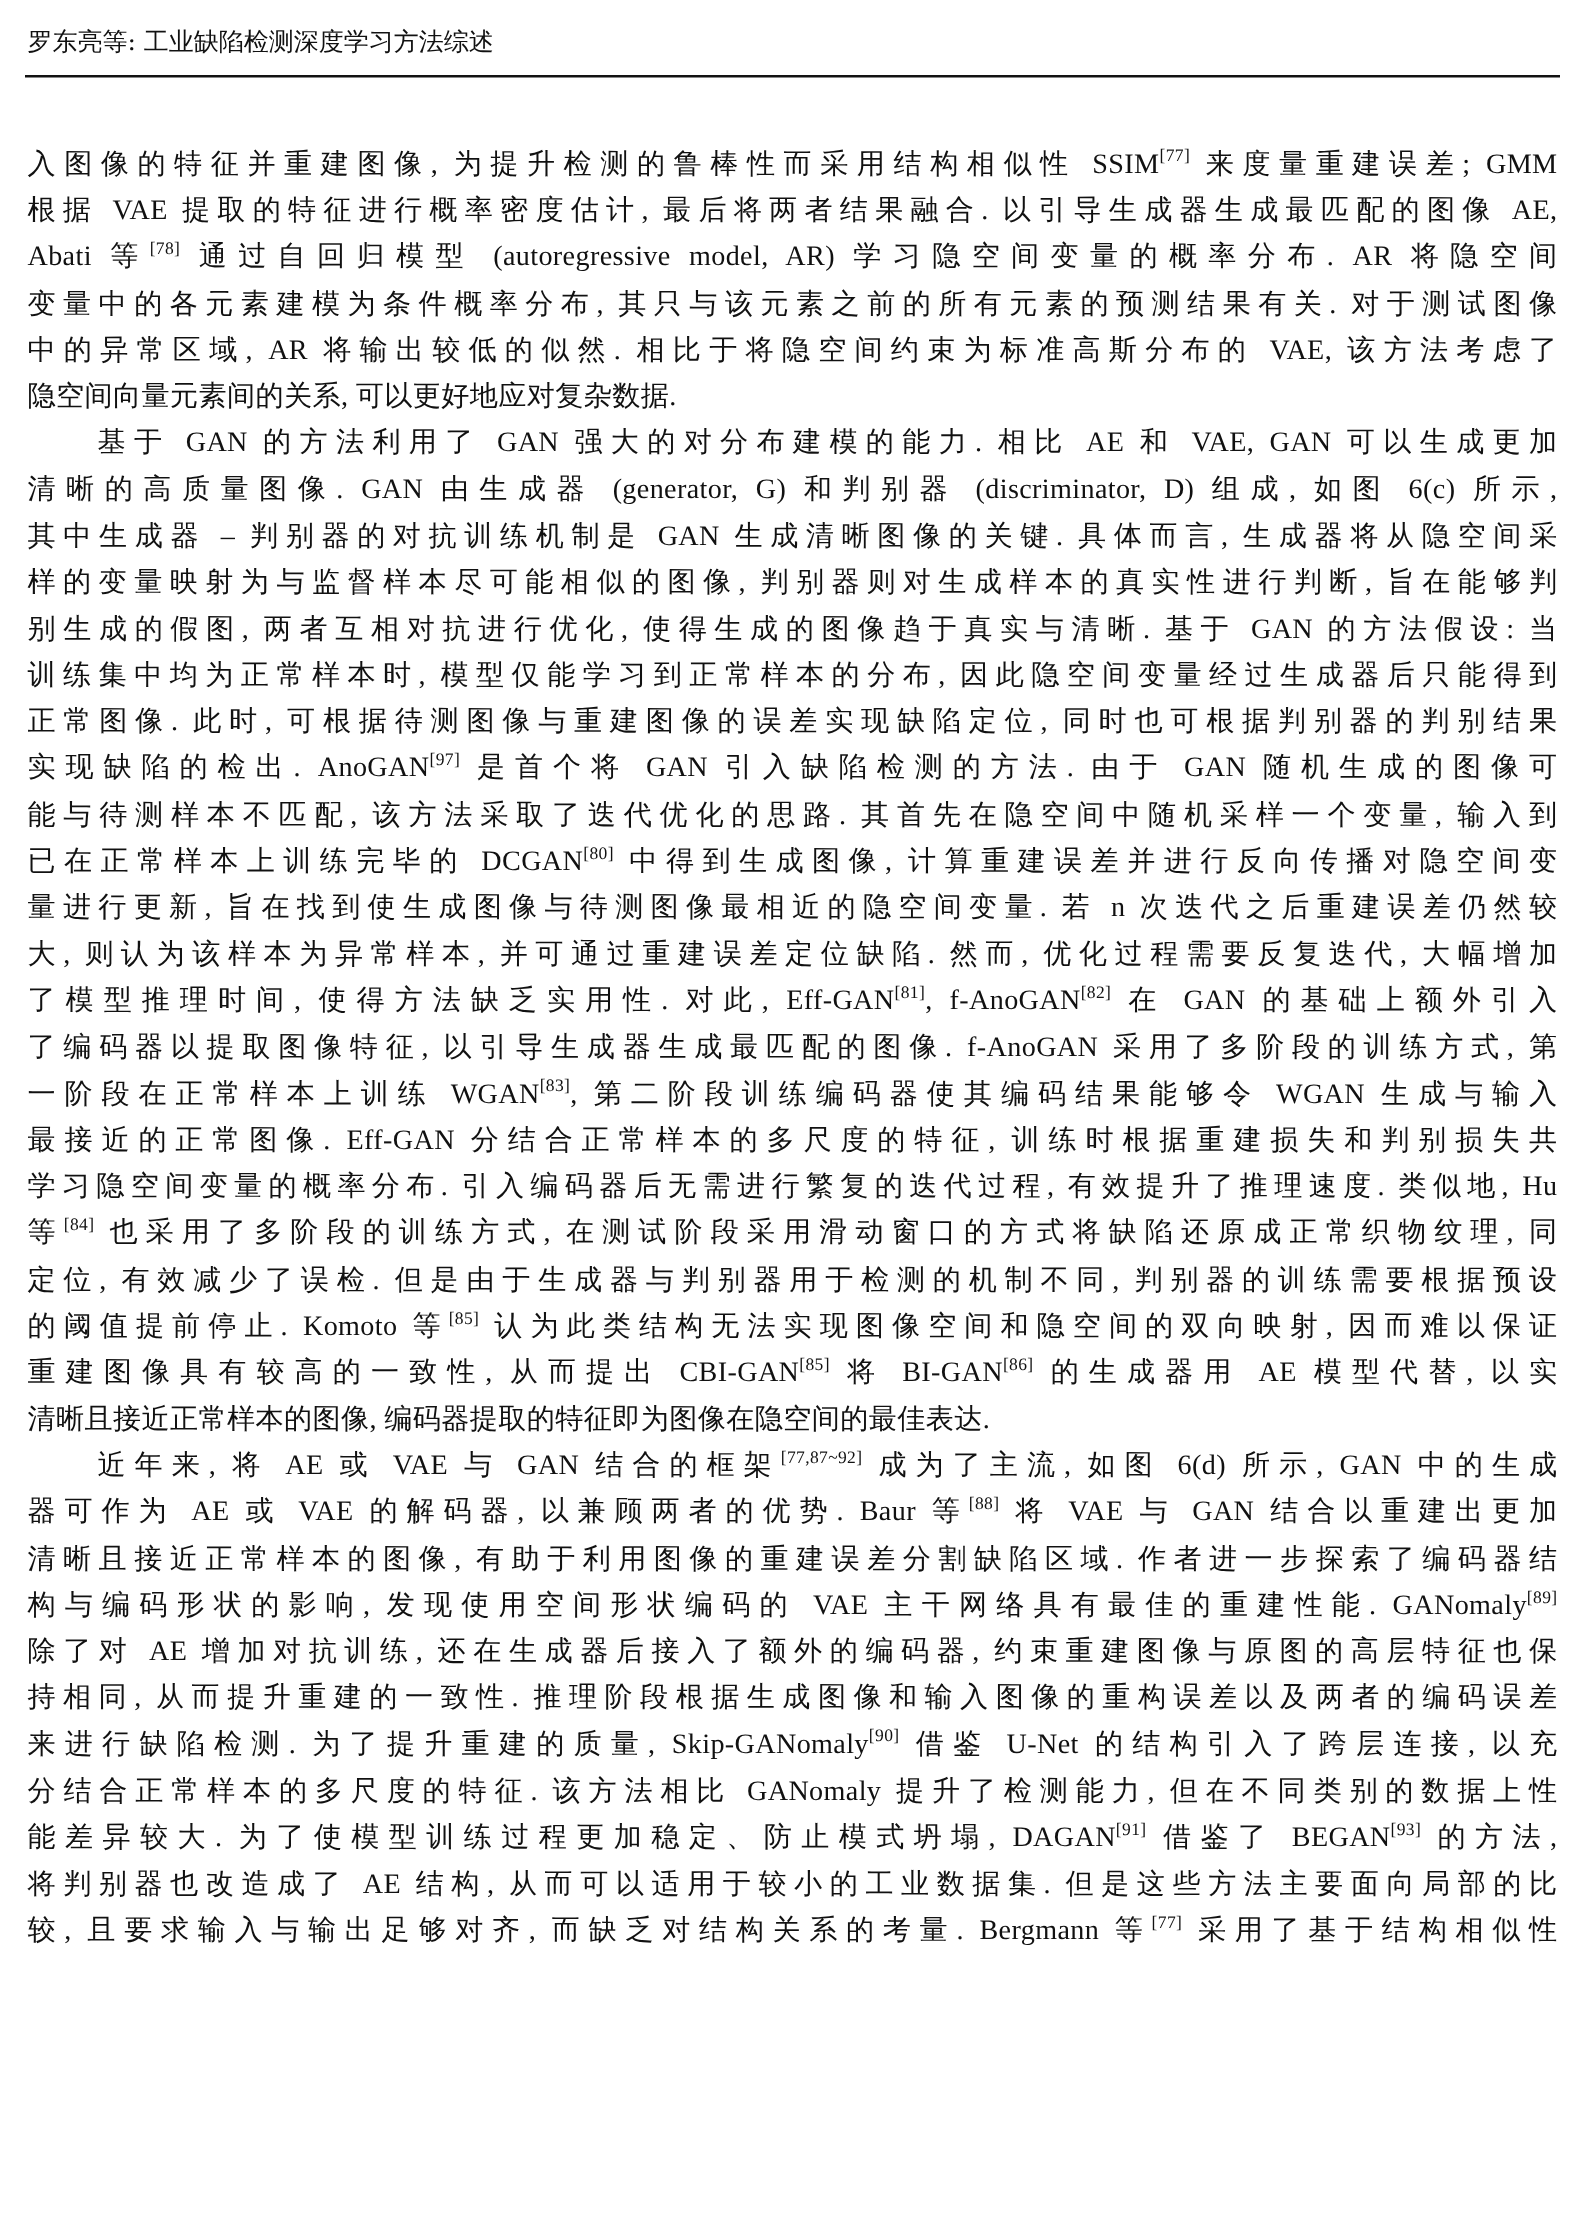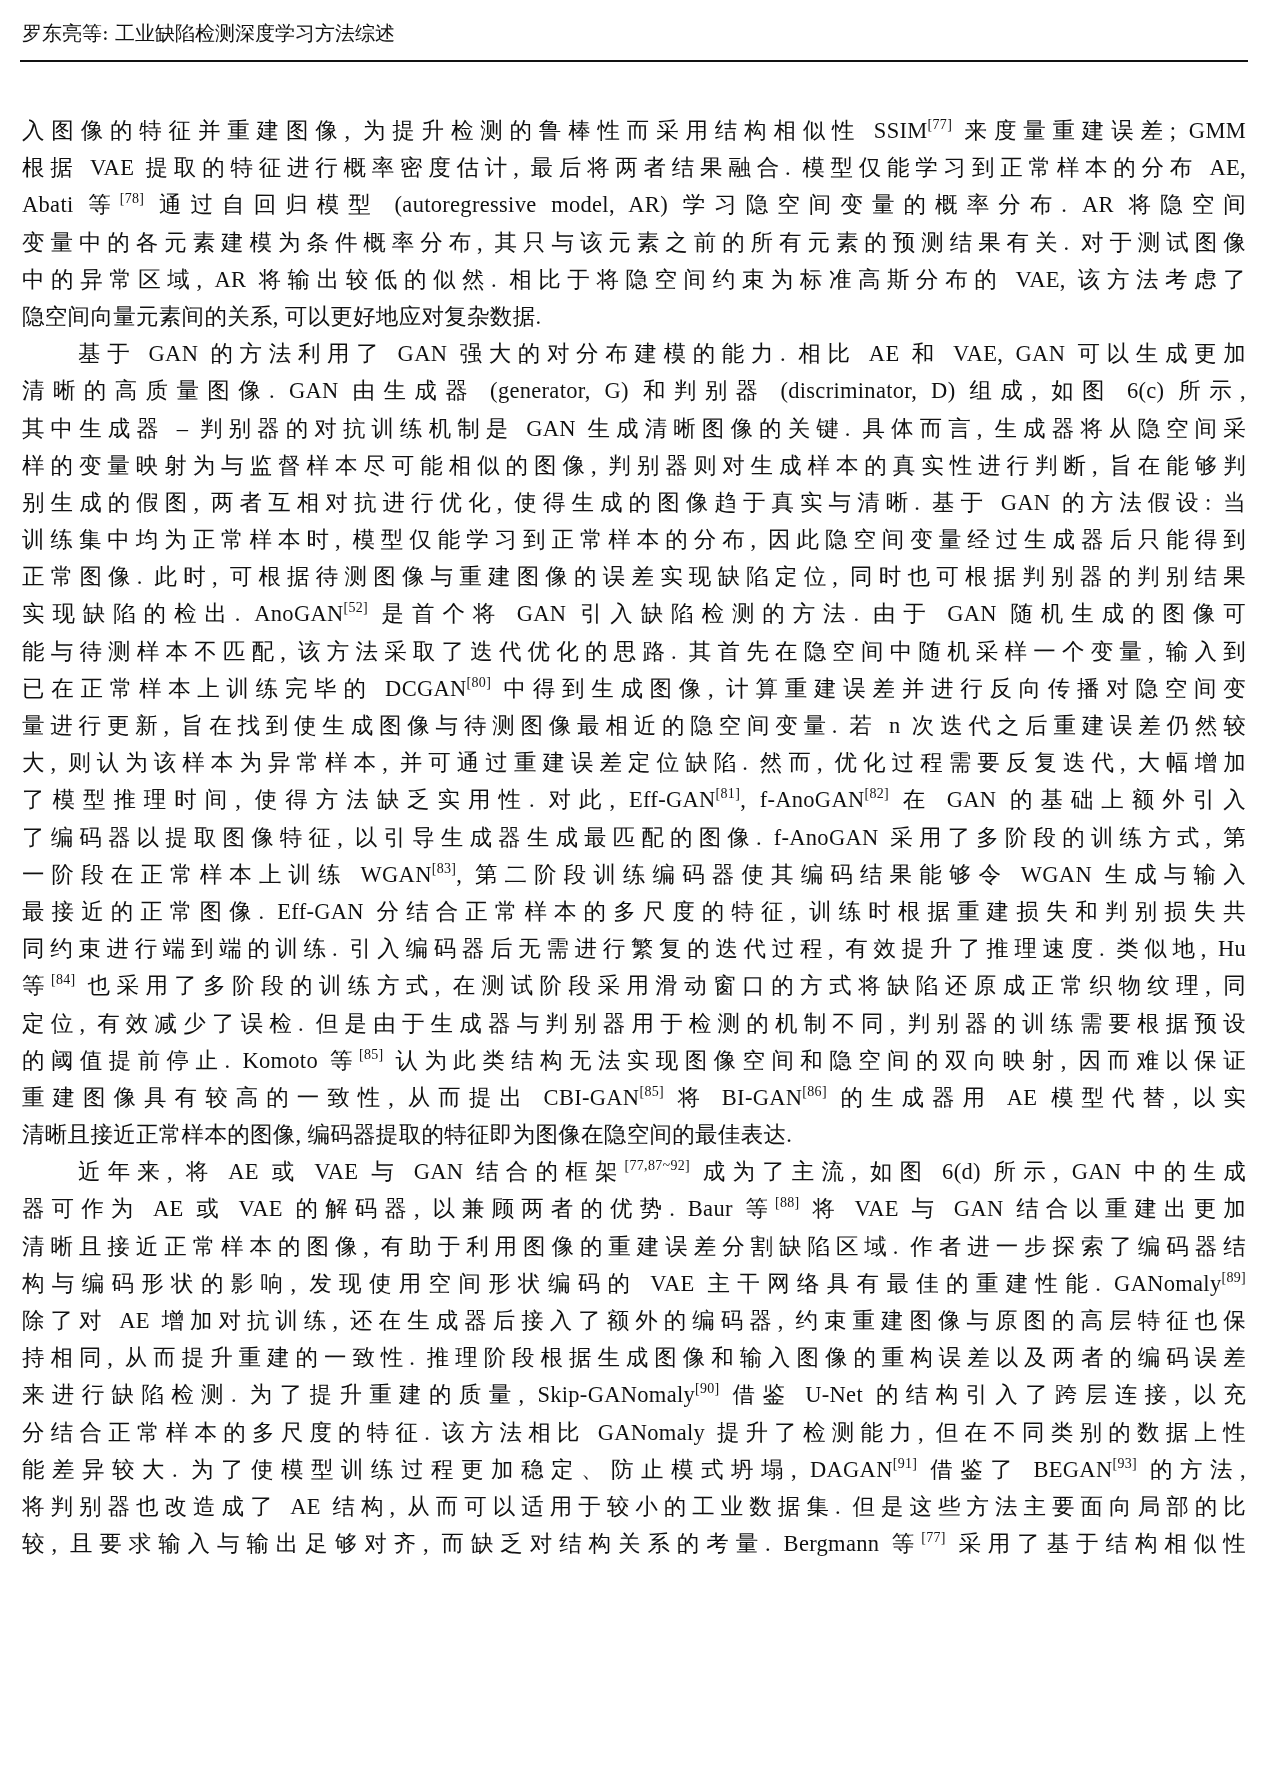--- a/index.html
+++ b/index.html
@@ -28,44 +28,44 @@
 </style>
 </head>
 <body>
 
 <div class="header">罗东亮等: 工业缺陷检测深度学习方法综述</div>
 <div class="rule"></div>
 
 <div class="body-text" id="body">
     <div>
       <div class="line">入图像的特征并重建图像, 为提升检测的鲁棒性而采用结构相似性 SSIM<sup>[77]</sup> 来度量重建误差; GMM</div>
-      <div class="line">根据 VAE 提取的特征进行概率密度估计, 最后将两者结果融合. 模型仅能学习到正常样本的分布 AE,</div>
+      <div class="line">根据 VAE 提取的特征进行概率密度估计, 最后将两者结果融合. 以引导生成器生成最匹配的图像 AE,</div>
       <div class="line">Abati 等<sup>[78]</sup> 通过自回归模型 (autoregressive model, AR) 学习隐空间变量的概率分布. AR 将隐空间</div>
       <div class="line">变量中的各元素建模为条件概率分布, 其只与该元素之前的所有元素的预测结果有关. 对于测试图像</div>
       <div class="line">中的异常区域, AR 将输出较低的似然. 相比于将隐空间约束为标准高斯分布的 VAE, 该方法考虑了</div>
       <div class="line last">隐空间向量元素间的关系, 可以更好地应对复杂数据.</div>
     </div>
     <div>
       <div class="line indent">基于 GAN 的方法利用了 GAN 强大的对分布建模的能力. 相比 AE 和 VAE, GAN 可以生成更加</div>
       <div class="line">清晰的高质量图像. GAN 由生成器 (generator, G) 和判别器 (discriminator, D) 组成, 如图 6(c) 所示,</div>
       <div class="line">其中生成器 – 判别器的对抗训练机制是 GAN 生成清晰图像的关键. 具体而言, 生成器将从隐空间采</div>
       <div class="line">样的变量映射为与监督样本尽可能相似的图像, 判别器则对生成样本的真实性进行判断, 旨在能够判</div>
       <div class="line">别生成的假图, 两者互相对抗进行优化, 使得生成的图像趋于真实与清晰. 基于 GAN 的方法假设: 当</div>
       <div class="line">训练集中均为正常样本时, 模型仅能学习到正常样本的分布, 因此隐空间变量经过生成器后只能得到</div>
       <div class="line">正常图像. 此时, 可根据待测图像与重建图像的误差实现缺陷定位, 同时也可根据判别器的判别结果</div>
-      <div class="line">实现缺陷的检出. AnoGAN<sup>[52]</sup> 是首个将 GAN 引入缺陷检测的方法. 由于 GAN 随机生成的图像可</div>
+      <div class="line">实现缺陷的检出. AnoGAN<sup>[97]</sup> 是首个将 GAN 引入缺陷检测的方法. 由于 GAN 随机生成的图像可</div>
       <div class="line">能与待测样本不匹配, 该方法采取了迭代优化的思路. 其首先在隐空间中随机采样一个变量, 输入到</div>
       <div class="line">已在正常样本上训练完毕的 DCGAN<sup>[80]</sup> 中得到生成图像, 计算重建误差并进行反向传播对隐空间变</div>
       <div class="line">量进行更新, 旨在找到使生成图像与待测图像最相近的隐空间变量. 若 n 次迭代之后重建误差仍然较</div>
       <div class="line">大, 则认为该样本为异常样本, 并可通过重建误差定位缺陷. 然而, 优化过程需要反复迭代, 大幅增加</div>
       <div class="line">了模型推理时间, 使得方法缺乏实用性. 对此, Eff-GAN<sup>[81]</sup>, f-AnoGAN<sup>[82]</sup> 在 GAN 的基础上额外引入</div>
       <div class="line">了编码器以提取图像特征, 以引导生成器生成最匹配的图像. f-AnoGAN 采用了多阶段的训练方式, 第</div>
       <div class="line">一阶段在正常样本上训练 WGAN<sup>[83]</sup>, 第二阶段训练编码器使其编码结果能够令 WGAN 生成与输入</div>
       <div class="line">最接近的正常图像. Eff-GAN 分结合正常样本的多尺度的特征, 训练时根据重建损失和判别损失共</div>
-      <div class="line">同约束进行端到端的训练. 引入编码器后无需进行繁复的迭代过程, 有效提升了推理速度. 类似地, Hu</div>
+      <div class="line">学习隐空间变量的概率分布. 引入编码器后无需进行繁复的迭代过程, 有效提升了推理速度. 类似地, Hu</div>
       <div class="line">等<sup>[84]</sup> 也采用了多阶段的训练方式, 在测试阶段采用滑动窗口的方式将缺陷还原成正常织物纹理, 同</div>
       <div class="line">定位, 有效减少了误检. 但是由于生成器与判别器用于检测的机制不同, 判别器的训练需要根据预设</div>
       <div class="line">的阈值提前停止. Komoto 等<sup>[85]</sup> 认为此类结构无法实现图像空间和隐空间的双向映射, 因而难以保证</div>
       <div class="line">重建图像具有较高的一致性, 从而提出 CBI-GAN<sup>[85]</sup> 将 BI-GAN<sup>[86]</sup> 的生成器用 AE 模型代替, 以实</div>
       <div class="line last">清晰且接近正常样本的图像, 编码器提取的特征即为图像在隐空间的最佳表达.</div>
     </div>
     <div>
       <div class="line indent">近年来, 将 AE 或 VAE 与 GAN 结合的框架<sup>[77,87~92]</sup> 成为了主流, 如图 6(d) 所示, GAN 中的生成</div>
       <div class="line">器可作为 AE 或 VAE 的解码器, 以兼顾两者的优势. Baur 等<sup>[88]</sup> 将 VAE 与 GAN 结合以重建出更加</div>
       <div class="line">清晰且接近正常样本的图像, 有助于利用图像的重建误差分割缺陷区域. 作者进一步探索了编码器结</div>

